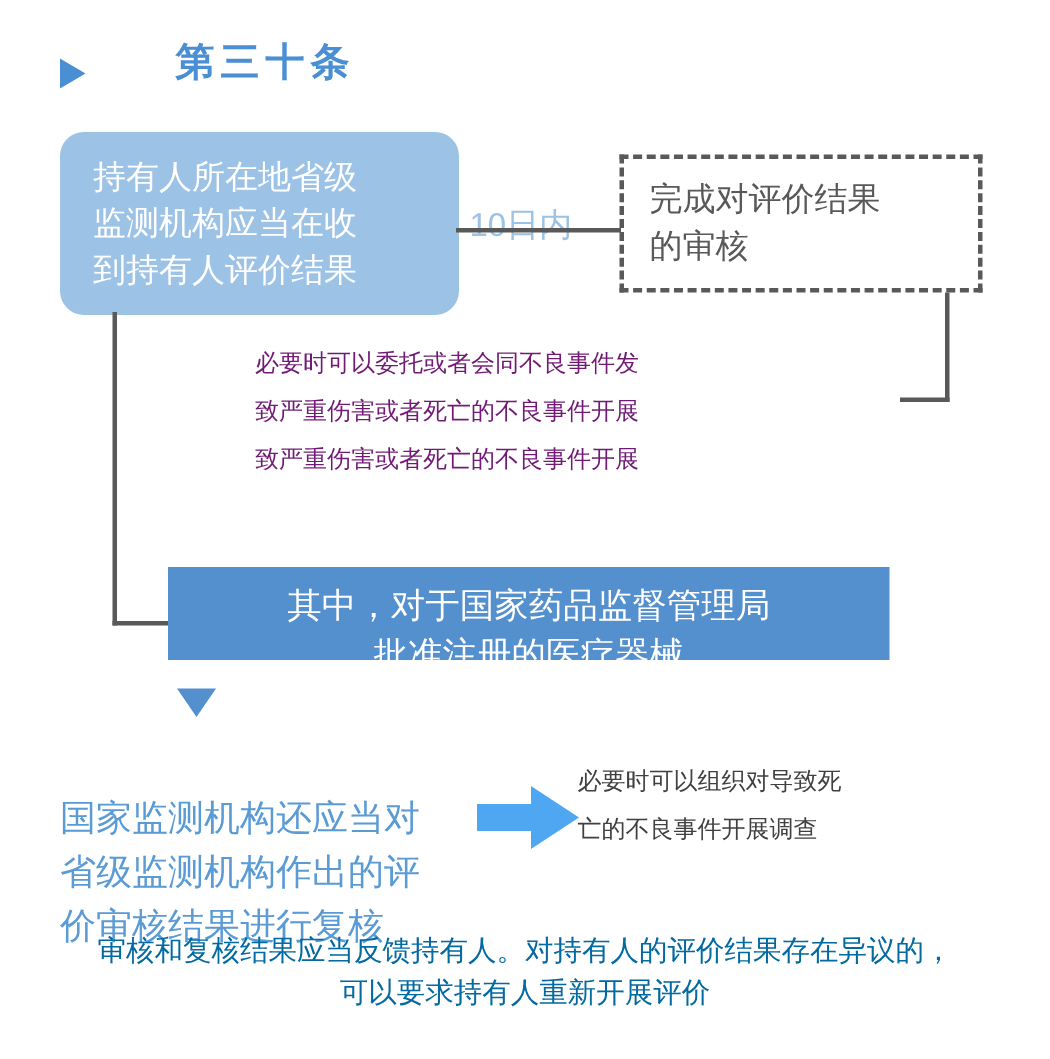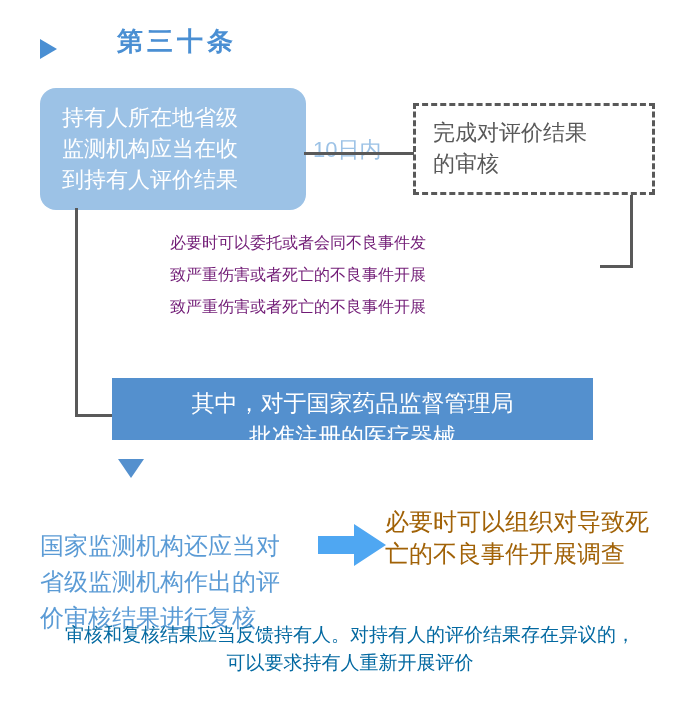--- a/index.html
+++ b/index.html
@@ -71,21 +71,21 @@
     position: absolute; left: 40px; top: 496px;
     color: #5b9bd5; font-size: 24px; line-height: 36px; margin-top: 32px;
   }
 
   
   .arrow-wrap { position: absolute; left: 318px; top: 524px; width: 68px; height: 42px; }
 
   
   .death-note {
     position: absolute; left: 385px; top: 506px;
-    color: #a16207; font-size: 24px; line-height: 32px;
+    color: #404040; font-size: 16px; line-height: 32px;
   }
 
   
   .footer-note {
     position: absolute; left: 0; top: 621px; width: 700px; text-align: center;
     color: #0369a1; font-size: 19px; line-height: 28px;
   }
 </style>
 </head>
 <body>

